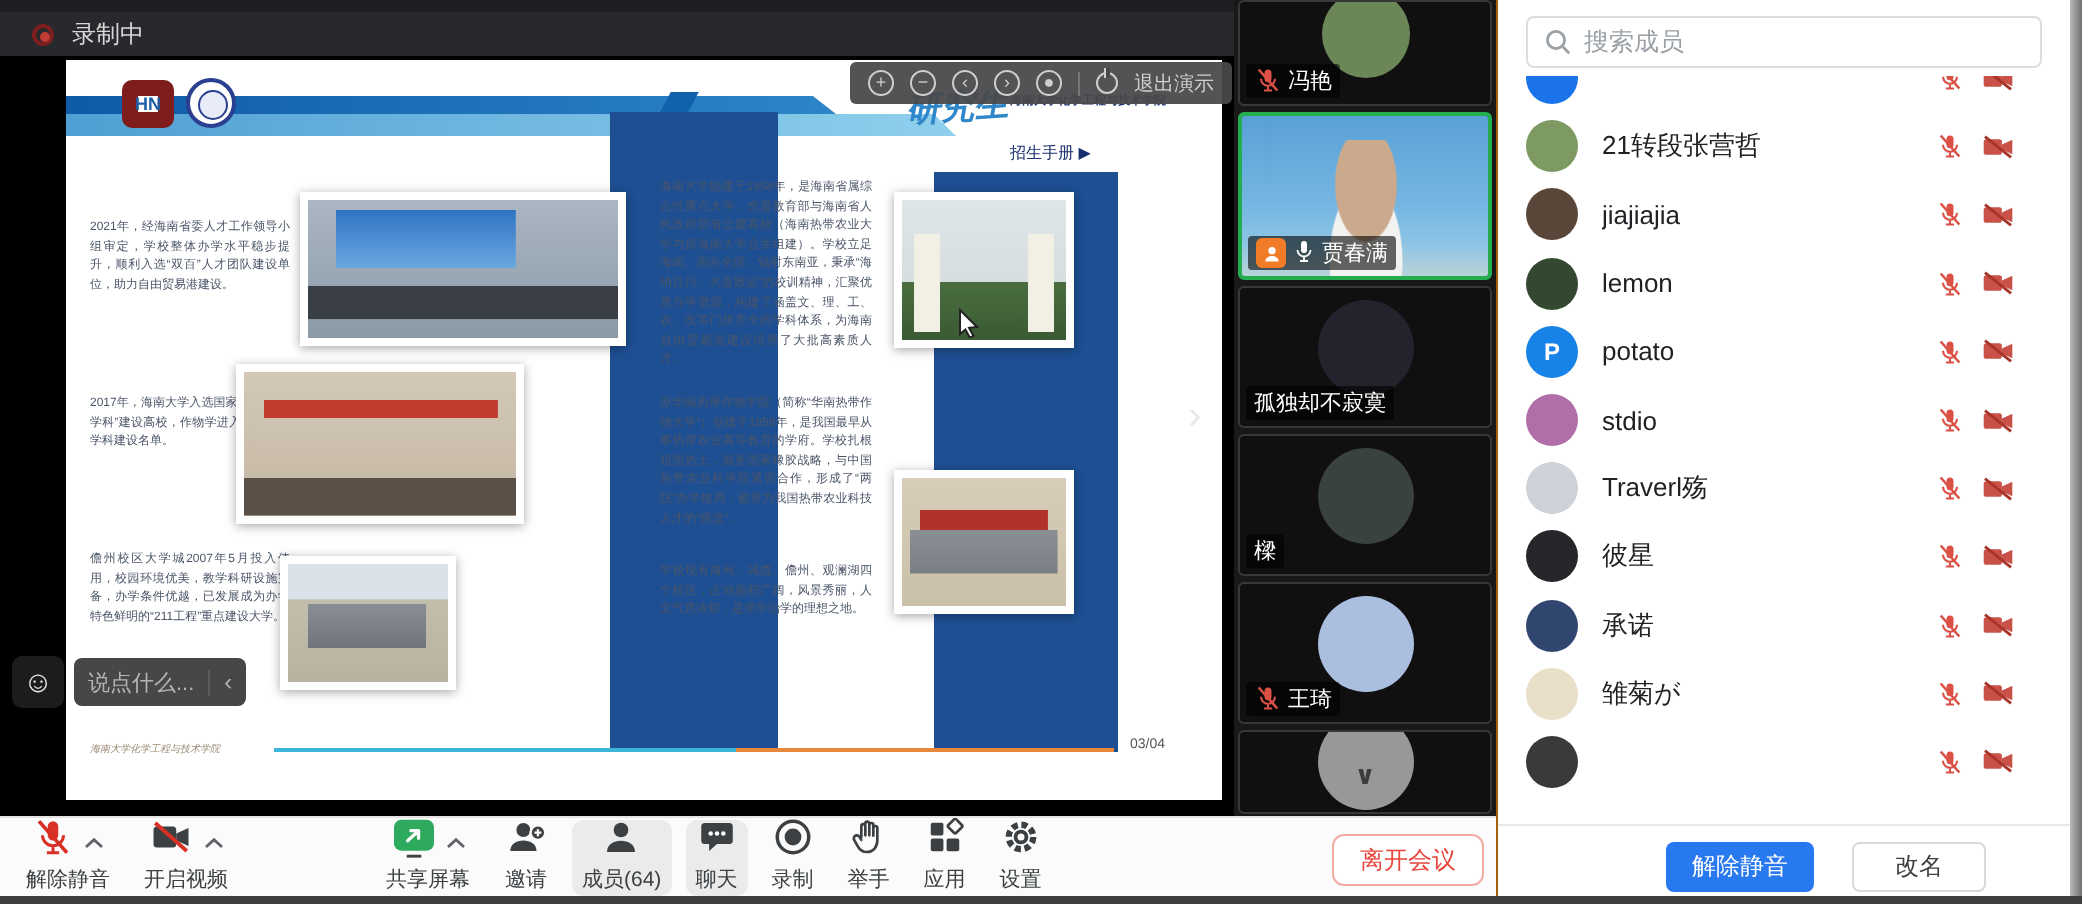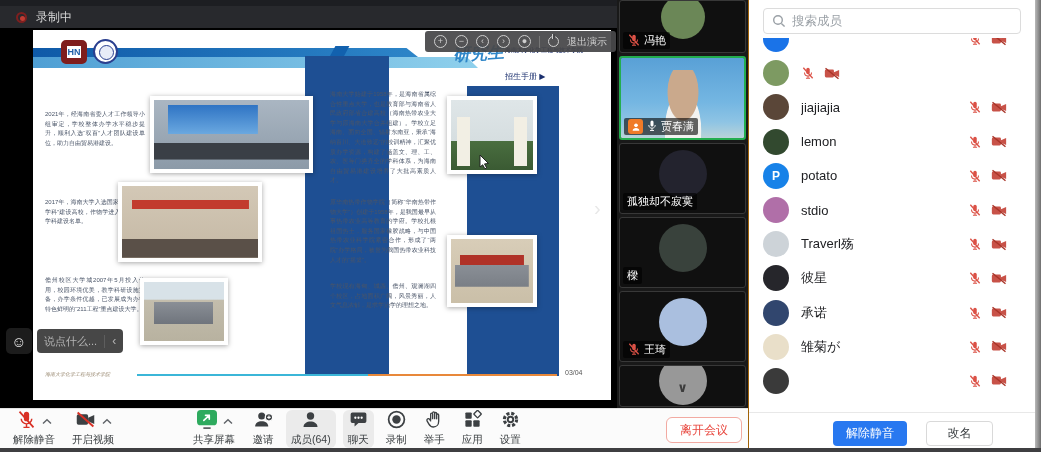--- a/index.html
+++ b/index.html
@@ -10,21 +10,21 @@
   .title-bar { position:absolute; left:0; top:0; width:617px; height:28px; background:#28292d; border-top:6px solid #1d1e22; display:flex; align-items:center; padding-left:16px; }
   .rec-dot { width:11px; height:11px; border:2px solid #7e1f1f; border-radius:50%; position:relative; margin-right:9px; }
   .rec-dot::after { content:""; position:absolute; left:2px; top:2px; width:5px; height:5px; background:#c23b32; border-radius:50%; }
   .rec-text { color:#d8d8d8; font-size:12px; }
 
   
   .stage { position:absolute; left:0; top:28px; width:617px; height:380px; background:#000; }
   .doc { position:absolute; left:33px; top:2px; width:578px; height:370px; background:#fff; }
 
   
-  .badge1 { position:absolute; left:28px; top:10px; width:26px; height:24px; background:#fff; border:6px solid #7f1d1d; border-radius:5px; color:#1f5fa8; font-size:9px; font-weight:bold; display:flex; align-items:center; justify-content:center; }
+  .badge1 { position:absolute; left:28px; top:10px; width:26px; height:24px; background:#fff; border:8px solid #7f1d1d; border-radius:5px; color:#1f5fa8; font-size:9px; font-weight:bold; display:flex; align-items:center; justify-content:center; }
   .badge2 { position:absolute; left:60px; top:9px; width:25px; height:25px; border:2px solid #2a3f8f; border-radius:50%; background:#fff; }
   .badge2::after { content:""; position:absolute; left:4px; top:4px; width:13px; height:13px; border:1px solid #2a3f8f; border-radius:50%; background:#e8ecf8; }
   .bnr1 { position:absolute; left:0; top:18px; width:385px; height:9px; background:linear-gradient(90deg,#0f5aa8,#2d85c8); clip-path:polygon(0 0,97% 0,100% 100%,0 100%); }
   .bnr2 { position:absolute; left:0; top:27px; width:445px; height:11px; background:linear-gradient(90deg,#4f9fd4,#8fd0ec); clip-path:polygon(0 0,97.5% 0,100% 100%,0 100%); }
   .bnr-slash { position:absolute; left:296px; top:16px; width:14px; height:24px; background:#1261ae; transform:skewX(-28deg); }
   .bnr-slash2 { position:absolute; left:338px; top:30px; width:8px; height:16px; background:#2d85c8; transform:skewX(-28deg); }
   .brand { position:absolute; left:420px; top:12px; width:150px; }
   .grad-title { font-family:"Liberation Serif","DejaVu Serif",serif; font-style:italic; font-weight:bold; font-size:17px; color:#2f86c8; transform:rotate(-4deg); display:inline-block; }
   .brand-lines { position:absolute; left:52px; top:4px; }
   .brand-college { font-size:6px; font-weight:bold; color:#1a2f6e; white-space:nowrap; }
@@ -397,20 +397,21 @@
             <svg width="16" height="13" viewBox="0 0 24 20">
               <rect x="1" y="4" width="14" height="12" rx="2" fill="#c85248"></rect>
               <path d="M15 8l8-3.5v11L15 12z" fill="#c85248"></path>
               <line x1="2" y1="2" x2="22" y2="18" stroke="#a83428" stroke-width="2.2"></line>
             </svg>
           </span>
         </div>
       </div>
       <div class="m-row">
         <div class="m-avatar" style="background: rgb(125, 154, 98);"></div>
+        <div class="m-name">21转段张营哲</div>
         <div class="m-icons">
           <span style="display: inline-flex;">
             <svg width="14" height="14" viewBox="0 0 24 24">
               <rect x="9" y="3" width="6" height="11" rx="3" fill="#db5146"></rect>
               <path d="M6 11c0 3.3 2.7 6 6 6s6-2.7 6-6M12 17v4M8.5 21h7" fill="none" stroke="#db5146" stroke-width="1.8"></path>
               <line x1="4" y1="3" x2="20" y2="21" stroke="#db5146" stroke-width="2.2"></line>
             </svg>
           </span>
           <span style="display: inline-flex;">
             <svg width="16" height="13" viewBox="0 0 24 20">

